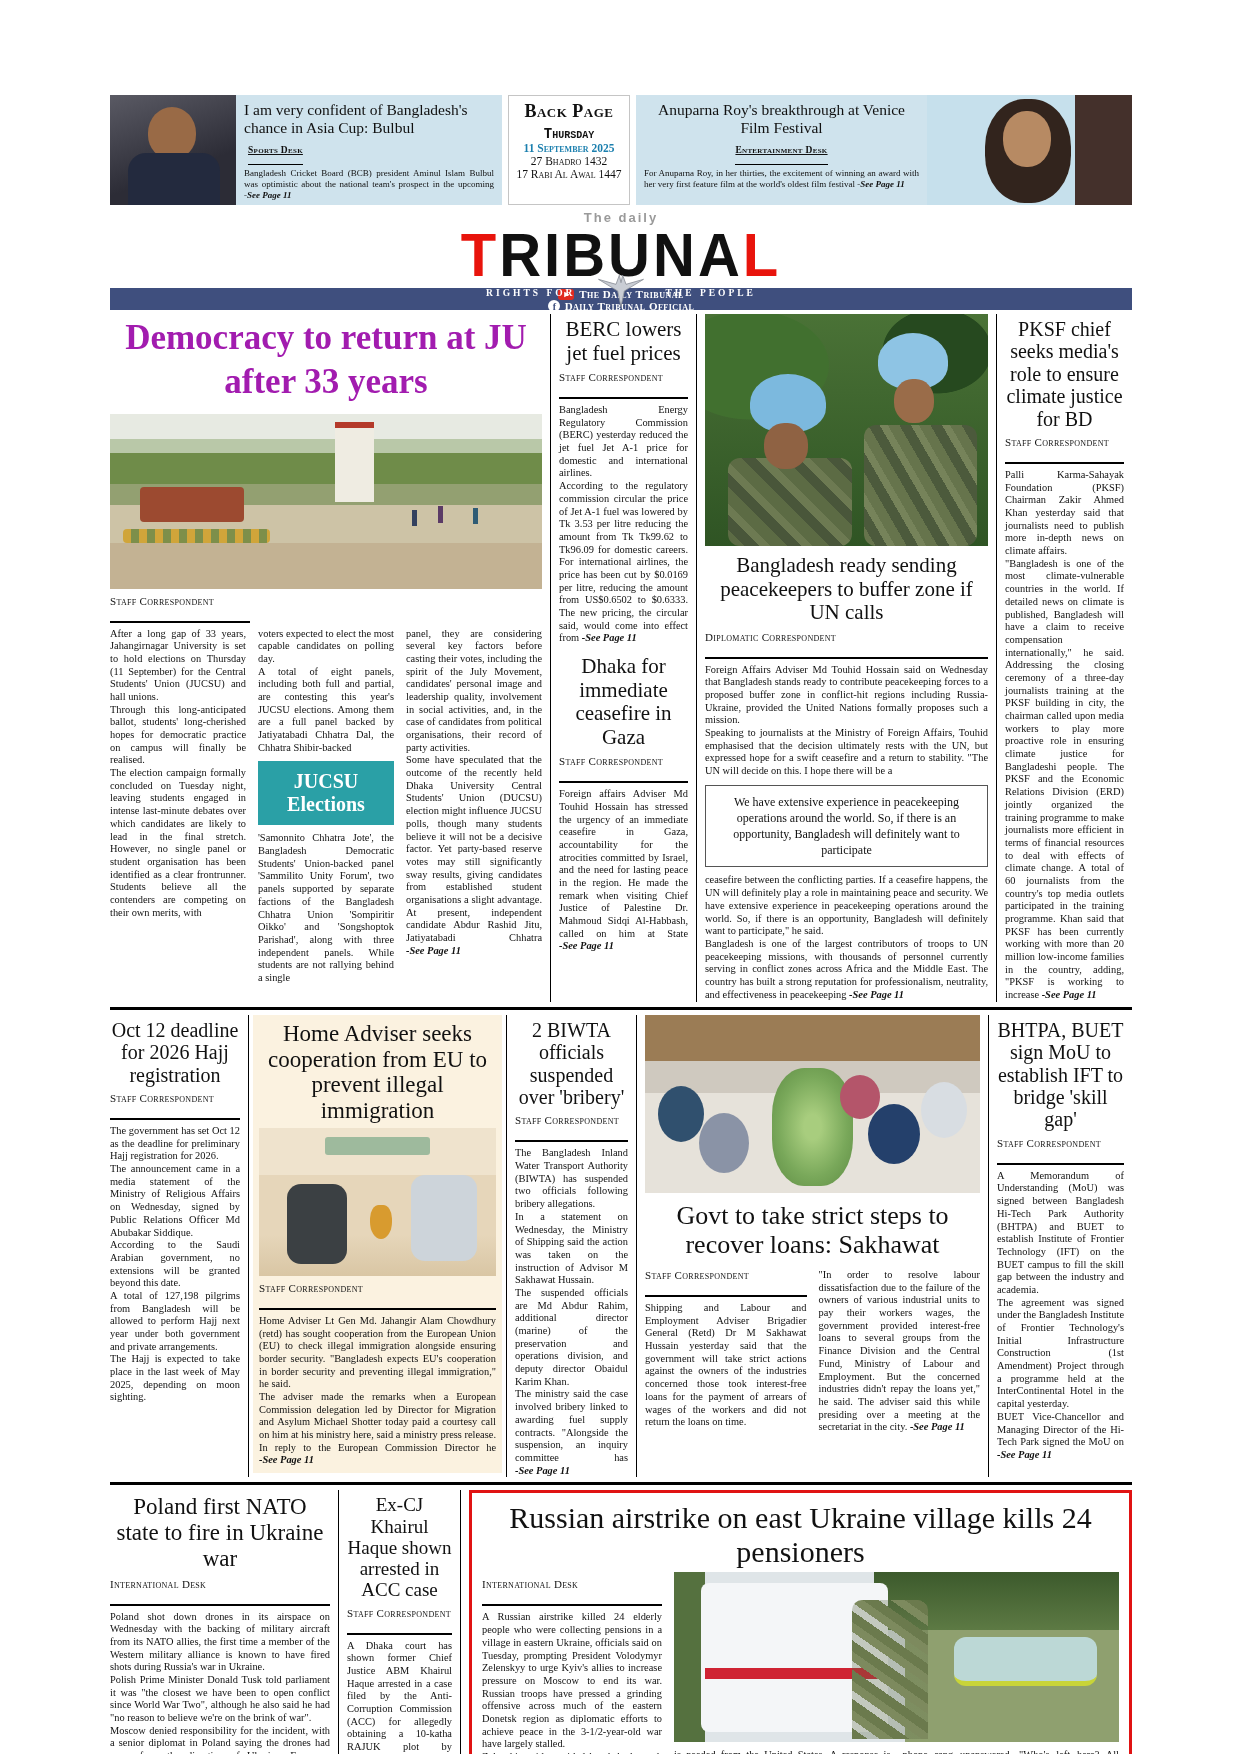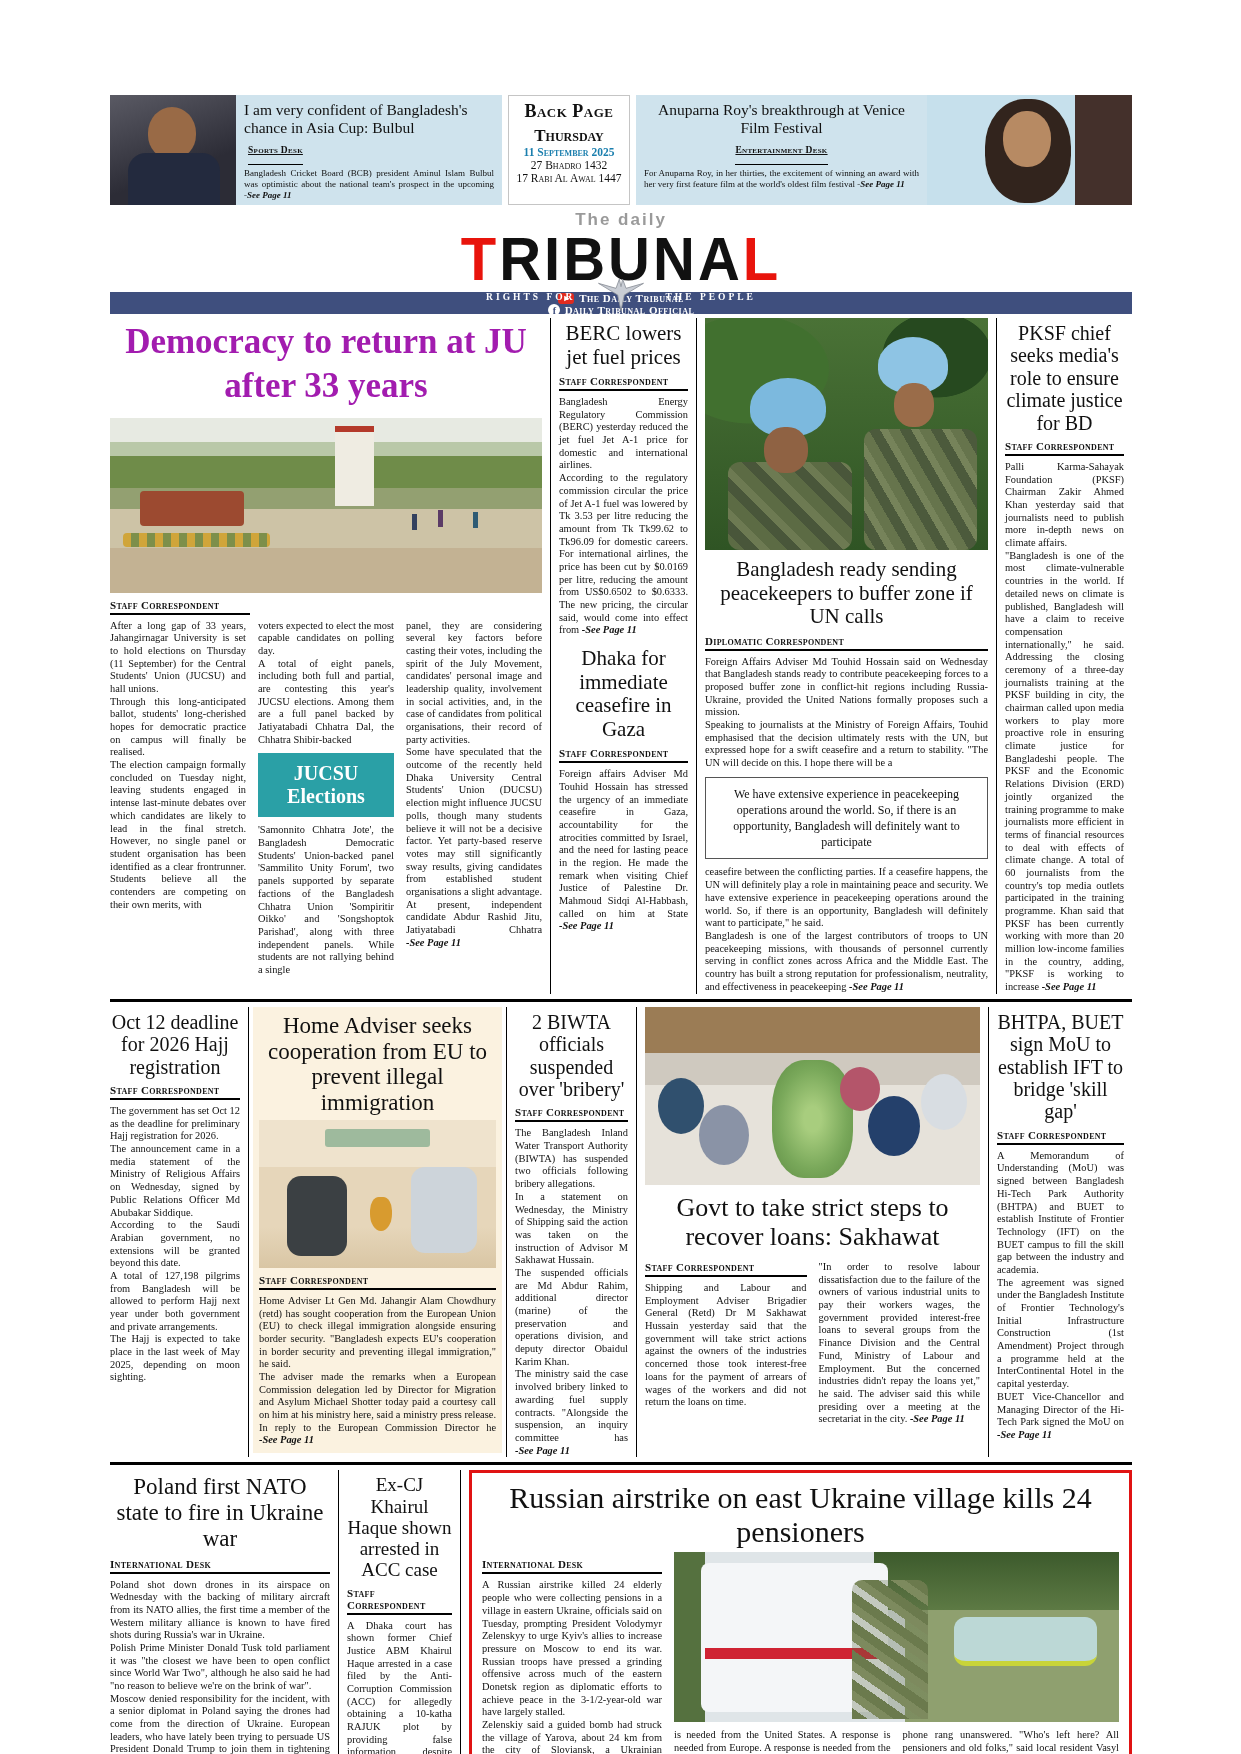--- a/index.html
+++ b/index.html
@@ -11,21 +11,21 @@
   .topstrip{display:grid;grid-template-columns:392px 122px 1fr;column-gap:6px;height:110px;border-radius:19px;}
   .teaser{background:#cfe3ed;display:flex;overflow:hidden;}
   .teaser .txt{padding:4px 8px;flex:1;}
   .teaser h3{margin:2px 0 2px;font-size:15.5px;font-weight:normal;line-height:1.15;}
   .teaser .desk{font-size:9.5px;font-weight:bold;font-variant:small-caps;
         border-bottom:1.5px solid #000;display:inline-block;padding-bottom:9px;margin:1px 4px 3px;text-decoration:underline;}
   .teaser p{margin:0;font-size:9px;line-height:1.25;text-align:justify;}
   .seep{font-weight:bold;font-style:italic;white-space:nowrap;}
   .datebox{border:1px solid #c5c5c5;background:#fff;text-align:center;padding-top:5px;}
   .datebox .bp{font-size:18px;font-weight:bold;font-variant:small-caps;letter-spacing:.5px;}
-  .datebox .d1{font-size:17px;font-weight:bold;font-variant:small-caps;margin-top:4px;}
+  .datebox .d1{font-size:14px;font-weight:bold;font-variant:small-caps;margin-top:4px;font-family:Liberation Mono, monospace;}
   .datebox .d2{font-size:11.5px;font-weight:bold;font-variant:small-caps;color:#1b7fae;}
   .datebox .d3,.datebox .d4{font-size:11.5px;font-variant:small-caps;margin-top:1px;}
 
   
   .ph{position:relative;overflow:hidden;background:#ccc;}
   .ph>div{position:absolute;}
   .ph-bulbul{width:126px;height:110px;background:linear-gradient(160deg,#5a5a64,#2c2c36 65%);flex:none;}
   .ph-bulbul .head{left:38px;top:12px;width:48px;height:52px;border-radius:50% 50% 46% 46%;background:#996a46;}
   .ph-bulbul .suit{left:18px;top:58px;width:92px;height:52px;border-radius:18px 18px 0 0;background:#232a3e;}
   .ph-anu{width:205px;height:110px;background:linear-gradient(90deg,#c6e0ec 0 72%,#44302b 72% 100%);flex:none;}
@@ -67,21 +67,21 @@
 
   .ph-ambu{width:100%;height:170px;background:linear-gradient(90deg,#55713f 0 7%,#dfe5e8 7% 52%,#8fa06f 52% 100%);}
   .ph-ambu .trees{right:0;top:0;width:55%;height:34%;background:linear-gradient(180deg,#3c5a2c,#5d7a44);}
   .ph-ambu .van{left:6%;top:6%;width:42%;height:88%;background:#f4f6f8;border-radius:8px;}
   .ph-ambu .stripe{left:7%;top:56%;width:40%;height:11px;background:#cf2333;}
   .ph-ambu .soldier{left:40%;top:16%;width:17%;height:82%;border-radius:10px 10px 0 0;background:repeating-linear-gradient(35deg,#6b7a4d 0 9px,#58664150 9px 16px,#7d8a5e 16px 24px);}
   .ph-ambu .patient{right:5%;top:38%;width:32%;height:26%;border-radius:12px;background:#bcd8d6;border-bottom:5px solid #c8d438;}
 
   
   .masthead{text-align:center;margin-top:6px;line-height:1;position:relative;}
-  .tagline{font-family:"Liberation Sans",sans-serif;font-weight:bold;color:#9a9a9a;font-size:17px;letter-spacing:2px;}
+  .tagline{font-family:"Liberation Sans",sans-serif;font-weight:bold;color:#9a9a9a;font-size:13px;letter-spacing:2px;}
   .mastword{font-family:"Liberation Sans",sans-serif;font-weight:bold;font-size:58px;letter-spacing:3px;
             transform:scaleY(1.05);display:inline-block;margin-top:2px;color:#111;}
   .mastword .red{color:#e8140c;}
   .navbar{position:relative;margin-top:4px;height:22px;background:#3f4f7e;color:#fff;
           display:flex;align-items:center;justify-content:space-between;padding:0 10px;flex-direction:column;}
   .navbar .lbl{font-size:11px;font-weight:bold;font-variant:small-caps;letter-spacing:.5px;margin-left:5px;}
   .nav-side{display:flex;align-items:center;}
   .nav-center{position:absolute;left:0;right:0;display:flex;justify-content:center;gap:90px;
           font-family:"Liberation Serif",serif;font-size:9.5px;font-weight:bold;letter-spacing:3px;}
   .eagle{position:absolute;left:50%;transform:translateX(-50%);bottom:-2px;}
@@ -93,22 +93,22 @@
   .row>section:first-child{padding-left:0;}
   .row>section+section{border-left:1px solid #000;}
   .row1{grid-template-columns:440px 146px 300px 136px;}
   .row2{grid-template-columns:138px 258px 130px 352px 144px;}
   .row3{grid-template-columns:228px 122px 672px;}
 
   
   .htitle{font-weight:normal;text-align:center;margin:4px 0 4px;line-height:1.12;}
   .t-main{color:#a21caf;font-weight:bold;font-size:35px;line-height:1.25;margin:2px 0 10px;}
   .t21{font-size:21px;}.t20{font-size:20px;}.t23{font-size:23px;}.t26{font-size:26px;}.t30{font-size:30px;}.t19{font-size:19px;}
-  .desk{display:block;font-size:11px;font-weight:bold;font-variant:small-caps;letter-spacing:.3px;
-        border-bottom:2px solid #000;padding-bottom:2px;margin:6px 0 5px;}
+  .desk{display:block;font-size:11px;font-weight:normal;font-variant:small-caps;letter-spacing:.3px;
+        border-bottom:2px solid #000;padding-bottom:14px;margin:6px 0 5px;}
   .body{font-size:10.4px;line-height:1.22;text-align:justify;white-space:pre-line;margin:0;}
   .cols3{display:grid;grid-template-columns:repeat(3,1fr);column-gap:12px;margin-top:2px;}
   .cols2{display:grid;grid-template-columns:repeat(2,1fr);column-gap:12px;}
   .badge{background:#2aa0a6;color:#fff;text-align:center;font-size:20px;font-weight:bold;
          padding:9px 2px;margin:7px 0;}
   .quotebox{border:1.5px solid #555;padding:8px 10px;text-align:center;font-size:12px;line-height:1.35;margin:7px 0;}
   .cream{background:#fbf2e0;padding:2px 6px 6px;}
   .redbox{border:3px solid #e01313;padding:4px 10px 8px;}
   .ukgrid{display:grid;grid-template-columns:180px 1fr;column-gap:12px;margin-top:2px;}
 </style>

